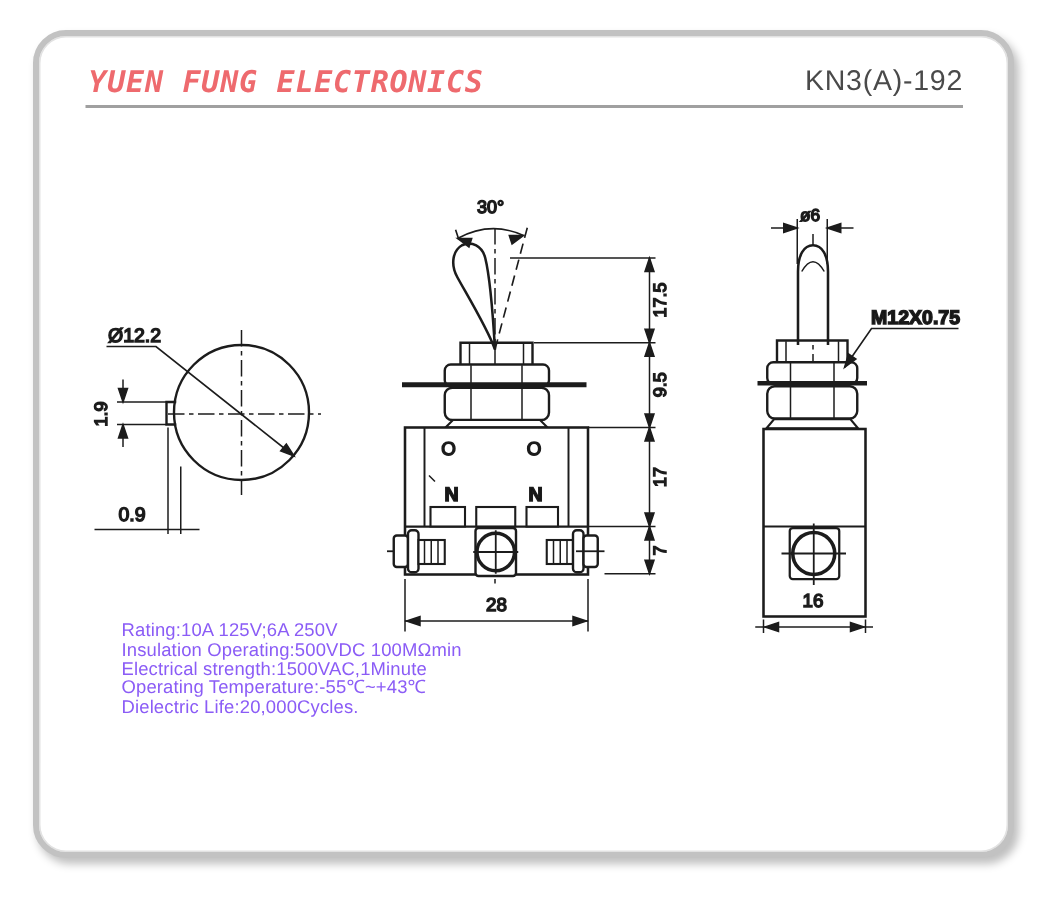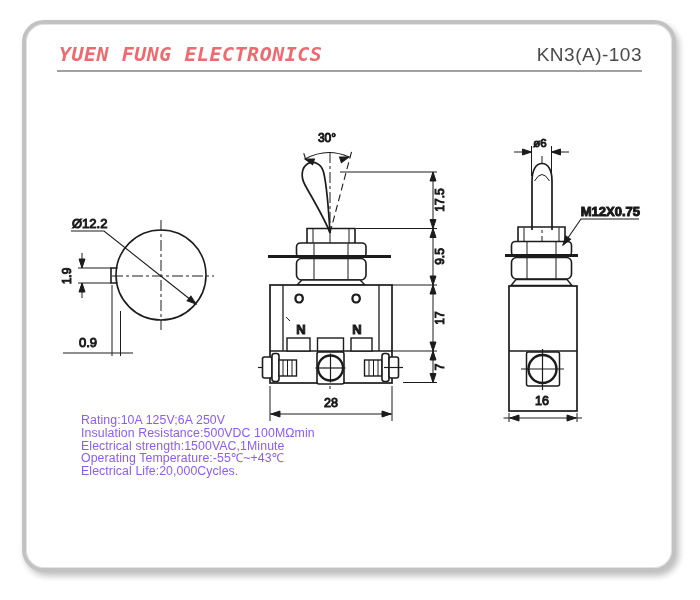--- a/index.html
+++ b/index.html
@@ -27,21 +27,21 @@
   svg .b{font-weight:bold;}
   svg path,svg line,svg rect,svg circle{vector-effect:none;}
 </style>
 </head>
 <body>
 
 <div class="page">
   <div class="frame"></div>
 
   <div class="company">YUEN FUNG ELECTRONICS</div>
-  <div class="part-number">KN3(A)-103</div>
+  <div class="part-number">KN3(A)-192</div>
   <div class="header-rule"></div>
 
   <svg class="drawing-svg" viewBox="0 0 700 600" fill="none" stroke="#1c1c1c">
 
     <g>
       <circle cx="161" cy="275" r="45" stroke-width="1.6"></circle>
       <path d="M161,220 V330" stroke-width="1" stroke-dasharray="11 3 3 3"></path>
       <path d="M112,276 H214" stroke-width="1" stroke-dasharray="11 3 3 3"></path>
 
       <path d="M117.5,268 H111 V283 H117.5" stroke-width="1.6"></path>
@@ -204,18 +204,18 @@
         <path d="M509,413 V422 M577,413 V422" stroke-width="1"></path>
         <path d="M503.5,418 H582" stroke-width="1"></path>
         <path d="M0,0 L-9,-3 L-9,3 Z" fill="#1c1c1c" transform="translate(510,418) rotate(180)"></path>
         <path d="M0,0 L-9,-3 L-9,3 Z" fill="#1c1c1c" transform="translate(576,418) rotate(0)"></path>
       </g>
     </g>
   </svg>
 
   <div class="specs">
     <div>Rating:10A 125V;6A 250V</div>
-    <div>Insulation Resistance:500VDC 100MΩmin</div>
+    <div>Insulation Operating:500VDC 100MΩmin</div>
     <div>Electrical strength:1500VAC,1Minute</div>
     <div>Operating Temperature:-55℃~+43℃</div>
-    <div>Electrical Life:20,000Cycles.</div>
+    <div>Dielectric Life:20,000Cycles.</div>
   </div>
 </div>
 
 </body></html>

